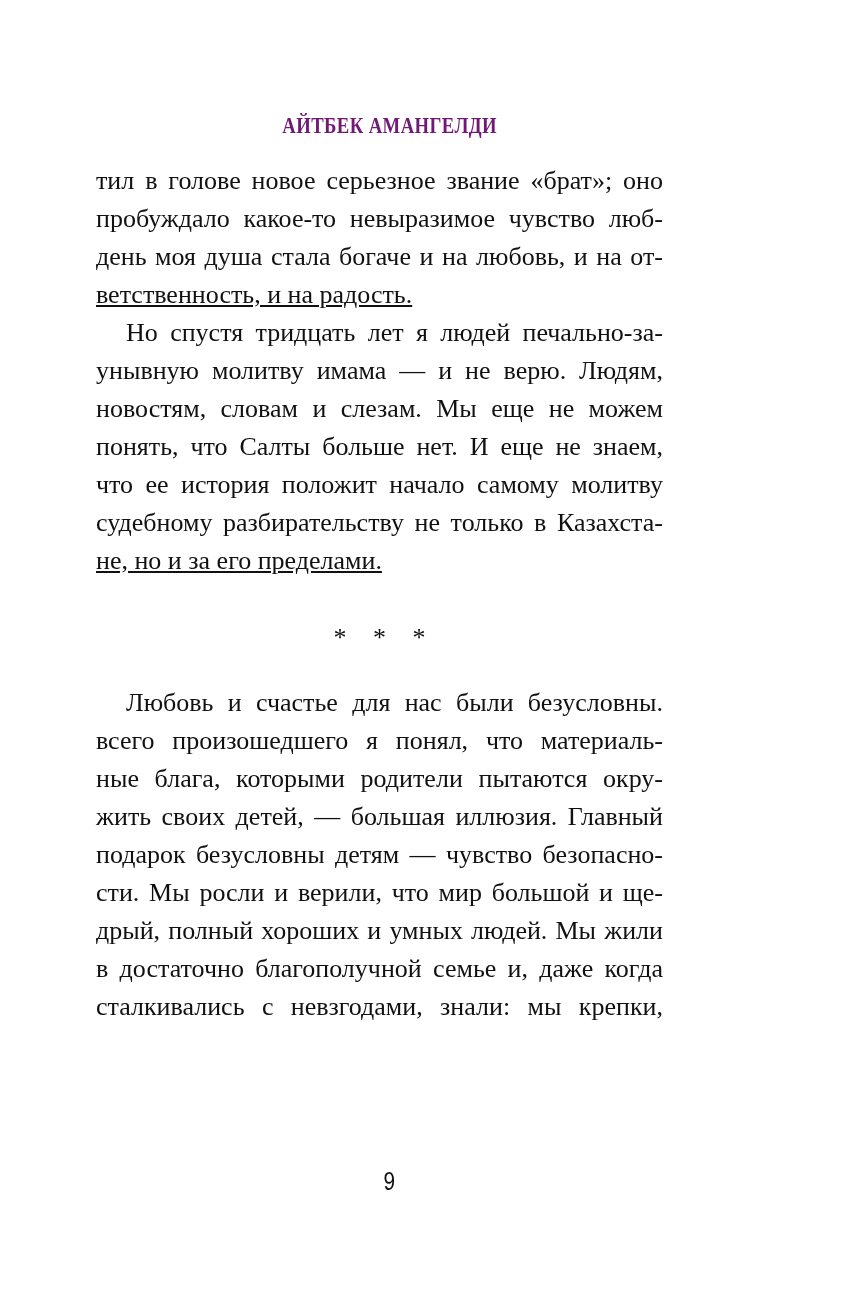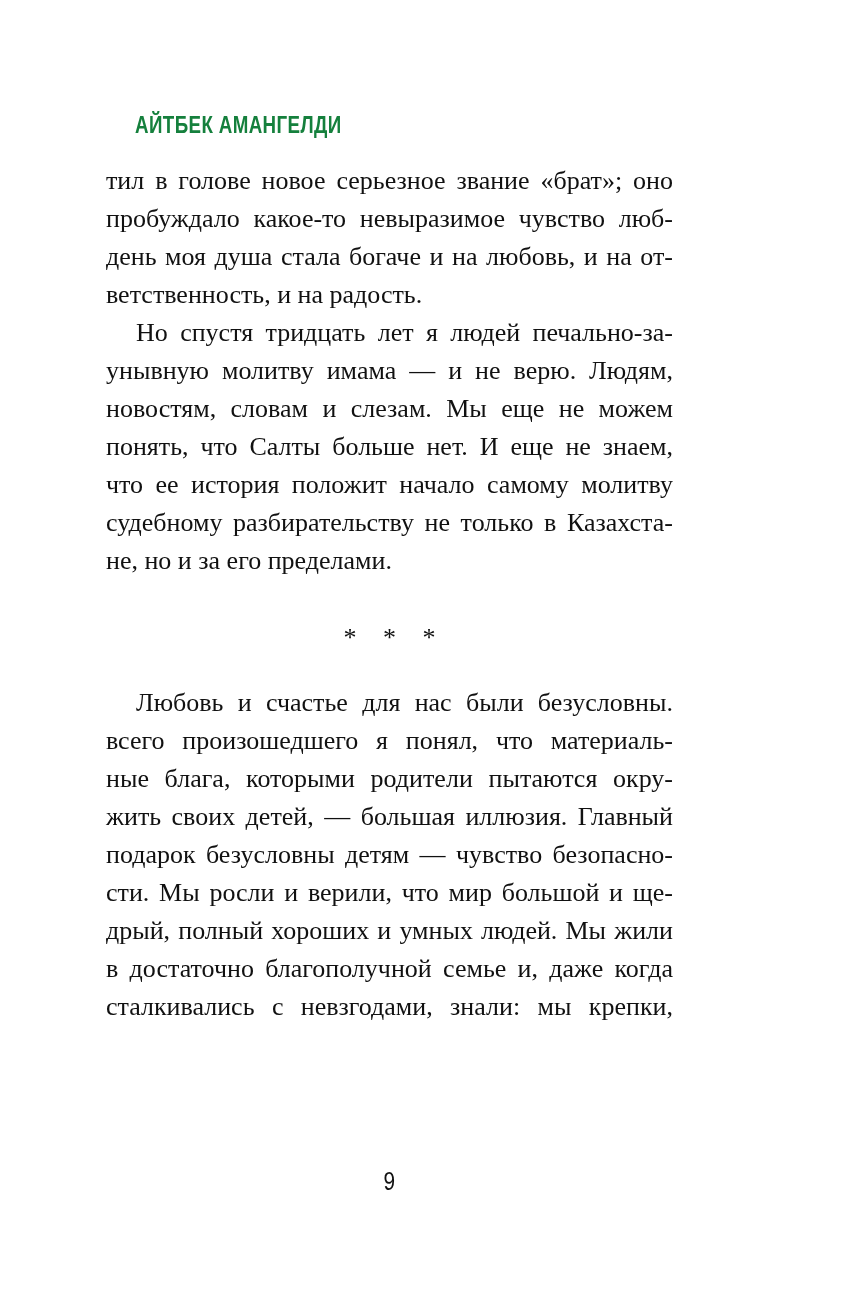--- a/index.html
+++ b/index.html
@@ -13,52 +13,54 @@
     height: 1311px;
     background: #ffffff;
     overflow: hidden;
     font-family: "Liberation Serif", "DejaVu Serif", serif;
   }
   .running-header {
     position: absolute;
     left: 106px;
     top: 112px;
     width: 567px;
-    font-family: Liberation Sans, sans-serif;
+    text-align: center;
+    font-family: Liberation Serif, serif;
     font-weight: bold;
     font-size: 24px;
     line-height: 26px;
-    color: #15803d;
+    color: #701a75;
   }
   .running-header .header-text {
     display: inline-block;
     transform: scaleX(0.78);
     transform-origin: center;
     letter-spacing: 0.5px;
     white-space: nowrap;
   }
   .text-block {
     position: absolute;
-    left: 106px;
+    left: 96px;
     top: 162px;
     width: 567px;
     font-size: 26px;
     line-height: 38px;
     color: #111111;
   }
   .paragraph {
     margin: 0;
   }
   .line {
     text-align: justify;
     text-align-last: justify;
     white-space: normal;
   }
   .line.last {
     text-align-last: left;
+    text-decoration: underline;
   }
   .line.indent {
     text-indent: 30px;
   }
   .separator {
     text-align: center;
     text-align-last: center;
     font-size: 26px;
     line-height: 38px;
     letter-spacing: 10px;

